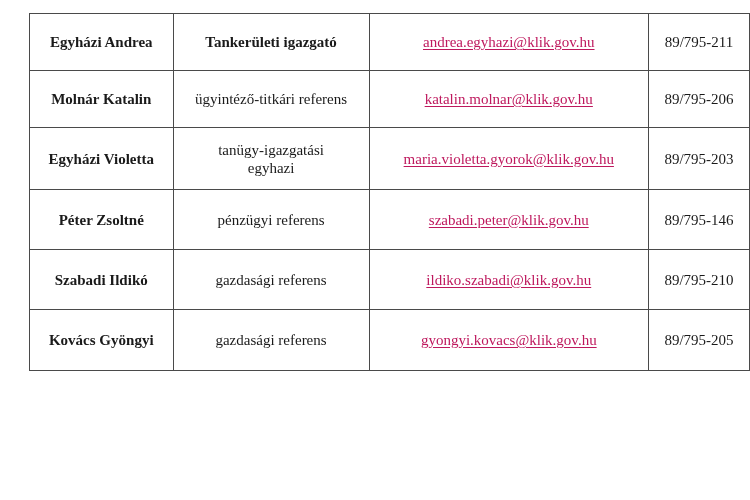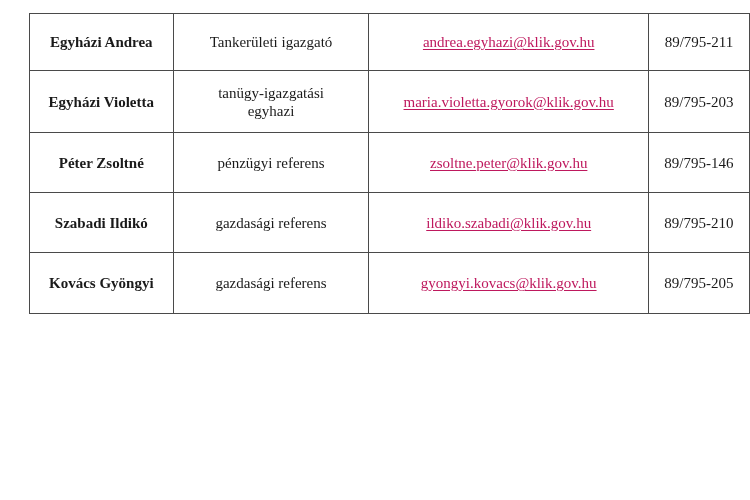--- a/index.html
+++ b/index.html
@@ -30,37 +30,43 @@
     tr.h61 td { height: 59px; }
     tr.last td { height: 60px; }
   </style>
 </head>
 <body>
 
 <table class="tbl">
   <tbody>
       <tr class="h58">
     <td class="c-name">Egyházi Andrea</td>
-    <td class="c-role" style="font-weight:normal">Tankerületi igazgató</td>
+    <td class="c-role" style="font-weight:bold">Tankerületi igazgató</td>
     <td class="c-email"><span class="email-link">andrea.egyhazi@klik.gov.hu</span></td>
     <td class="c-phone">89/795-211</td>
+  </tr>
+  <tr class="h58">
+    <td class="c-name">Molnár Katalin</td>
+    <td class="c-role">ügyintéző-titkári referens</td>
+    <td class="c-email"><span class="email-link">katalin.molnar@klik.gov.hu</span></td>
+    <td class="c-phone">89/795-206</td>
   </tr>
   <tr class="h63">
     <td class="c-name">Egyházi Violetta</td>
     <td class="c-role">
           <div>tanügy-igazgatási</div>
           <div>egyhazi</div>
         </td>
     <td class="c-email"><span class="email-link">maria.violetta.gyorok@klik.gov.hu</span></td>
     <td class="c-phone">89/795-203</td>
   </tr>
   <tr class="h61">
     <td class="c-name">Péter Zsoltné</td>
     <td class="c-role">pénzügyi referens</td>
-    <td class="c-email"><span class="email-link">zsoltne.peter@klik.gov.hu</span></td>
+    <td class="c-email"><span class="email-link">szabadi.peter@klik.gov.hu</span></td>
     <td class="c-phone">89/795-146</td>
   </tr>
   <tr class="h61">
     <td class="c-name">Szabadi Ildikó</td>
     <td class="c-role">gazdasági referens</td>
     <td class="c-email"><span class="email-link">ildiko.szabadi@klik.gov.hu</span></td>
     <td class="c-phone">89/795-210</td>
   </tr>
   <tr class="last">
     <td class="c-name">Kovács Gyöngyi</td>

